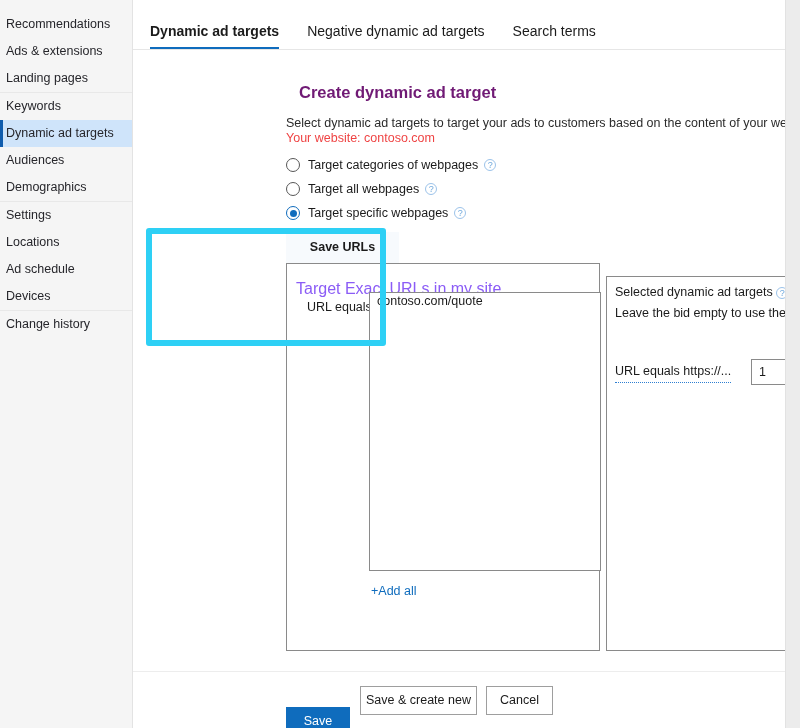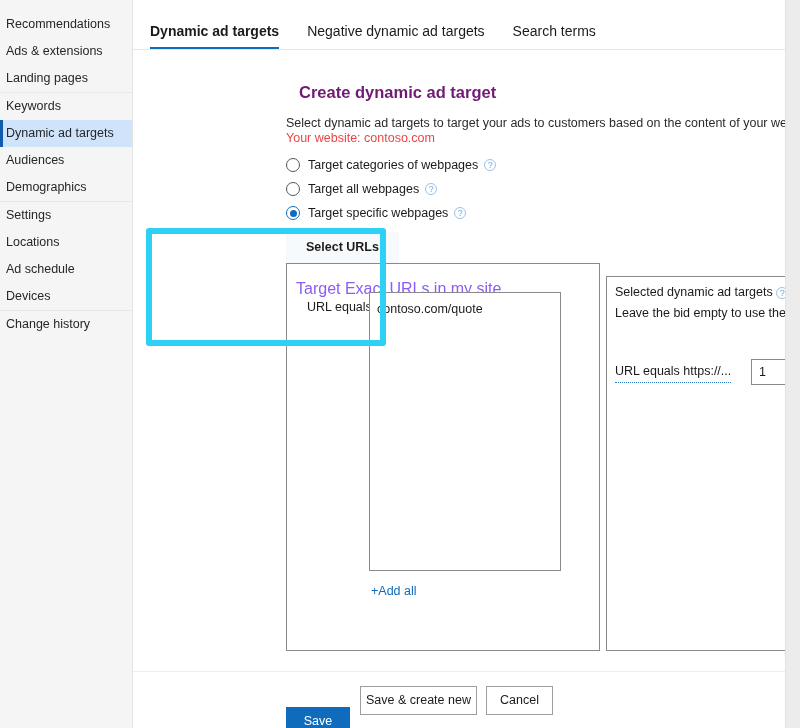--- a/index.html
+++ b/index.html
@@ -250,28 +250,28 @@
   .url-equals-label {
     position: absolute;
     left: 20px; top: 36px;
     font-size: 12.5px;
     color: #1b1b1b;
     white-space: nowrap;
   }
   .url-textarea {
     position: absolute;
     left: 82px; top: 28px;
-    width: 192px; height: 279px;
+    width: 232px; height: 279px;
     border: 1px solid #8a8a8a;
     box-sizing: border-box;
     background: #fff;
     font-family: "Liberation Sans", sans-serif;
     font-size: 12.5px;
     color: #1b1b1b;
-    padding: 8px 7px;
+    padding: 0 7px;
     resize: none;
     outline: none;
     line-height: 16px;
     overflow: hidden;
   }
   .add-all {
     position: absolute;
     left: 84px; top: 320px;
     font-size: 12.5px;
     color: #0f6cbd;
@@ -430,21 +430,21 @@
             <span class="help-icon">?</span>
           </div>
           <div class="radio-row">
             <span class="radio checked"></span>
             <span class="radio-label">Target specific webpages</span>
             <span class="help-icon">?</span>
           </div>
         </div>
 
       <div class="inner-tabs" id="innertabs">
-          <div class="inner-tab it-exact">Select URLs</div>
+          <div class="inner-tab it-exact">Save URLs</div>
         </div>
 
       <div class="pane pane-left">
         <div class="pane-left-title">Target Exact URLs in my site</div>
         <div class="url-equals-label">URL equals</div>
         <textarea class="url-textarea" placeholder="" style="">contoso.com/quote</textarea>
         <div class="add-all">+Add all</div>
       </div>
 
       <div class="pane pane-right">

